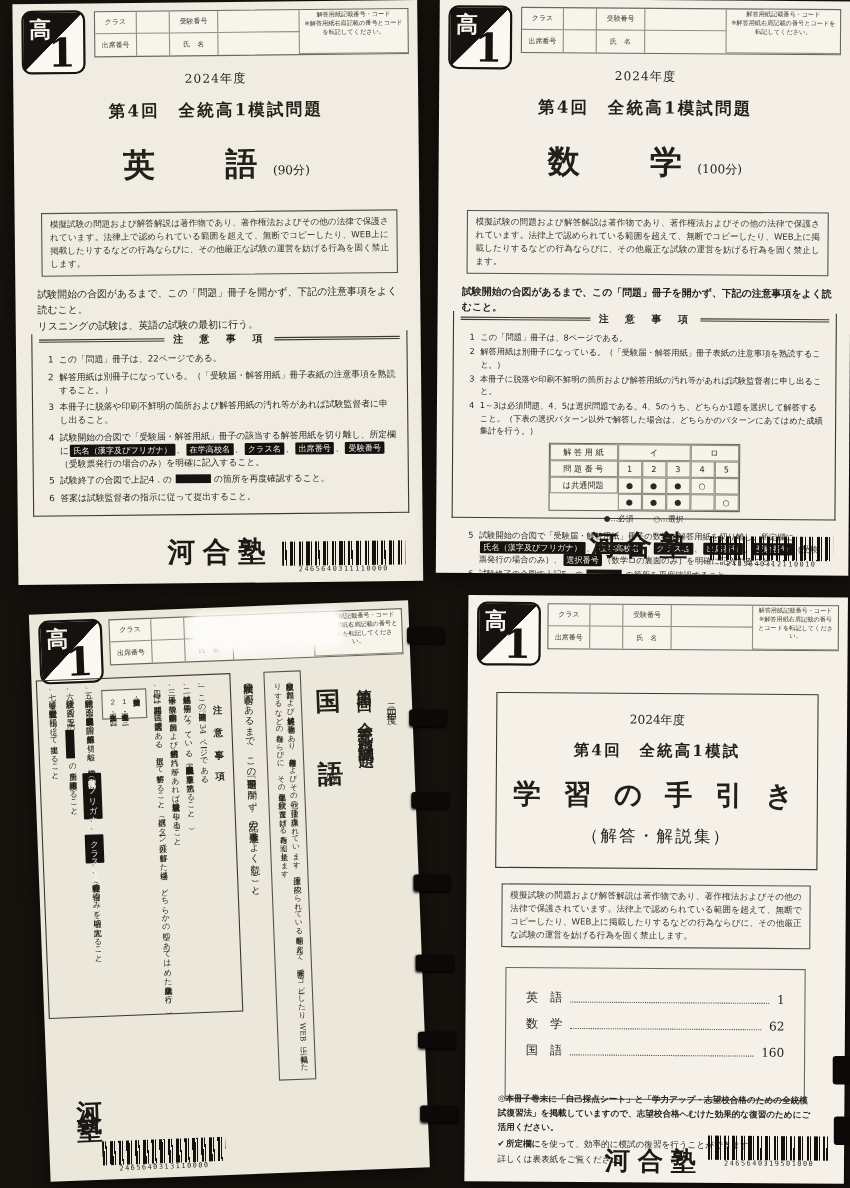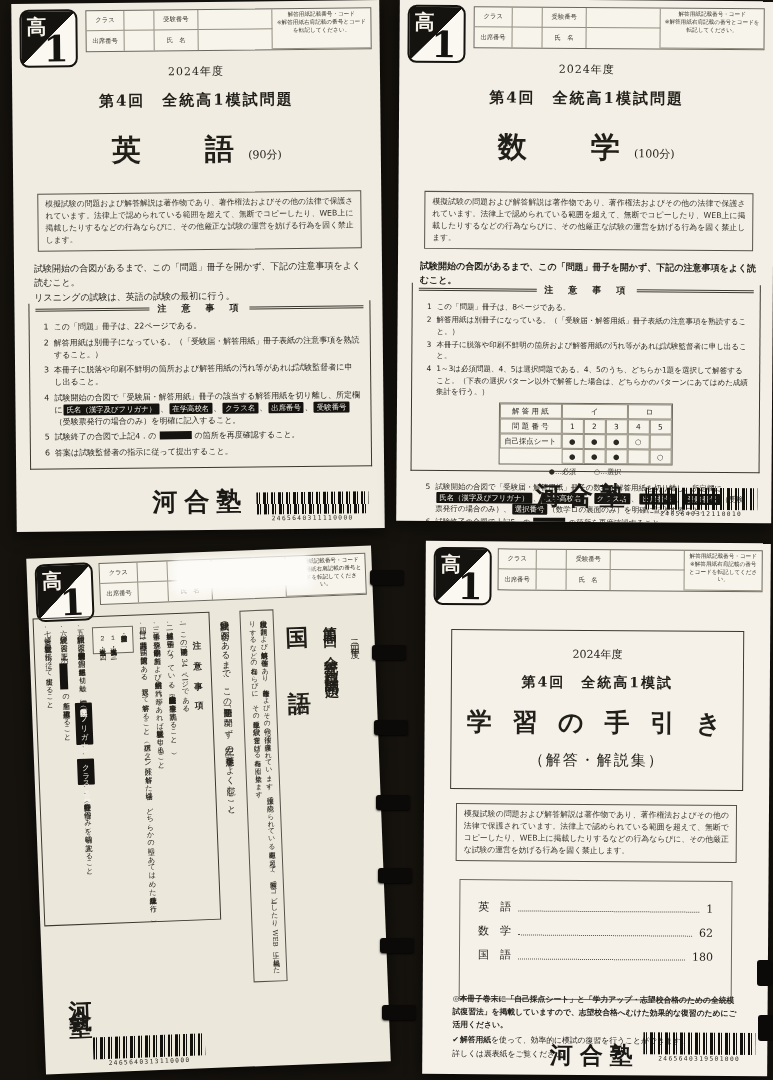--- a/index.html
+++ b/index.html
@@ -229,21 +229,21 @@
         <div class="mtable">
           <div class="mc" style="grid-area:1/1;">解 答 用 紙</div>
           <div class="mc" style="grid-area:1/2/2/5;">イ</div>
           <div class="mc" style="grid-area:1/5/2/7;">ロ</div>
           <div class="mc" style="grid-area:2/1;">問 題 番 号</div>
           <div class="mc" style="grid-area:2/2;">1</div>
           <div class="mc" style="grid-area:2/3;">2</div>
           <div class="mc" style="grid-area:2/4;">3</div>
           <div class="mc" style="grid-area:2/5;">4</div>
           <div class="mc" style="grid-area:2/6;">5</div>
-          <div class="mc" style="grid-area:3/1/5/2;">自己採点シート</div>
+          <div class="mc" style="grid-area:3/1/5/2;">は共通問題</div>
           <div class="mc" style="grid-area:3/2;">●</div>
           <div class="mc" style="grid-area:3/3;">●</div>
           <div class="mc" style="grid-area:3/4;">●</div>
           <div class="mc" style="grid-area:3/5;">○</div>
           <div class="mc" style="grid-area:3/6;"></div>
           <div class="mc" style="grid-area:4/2;">●</div>
           <div class="mc" style="grid-area:4/3;">●</div>
           <div class="mc" style="grid-area:4/4;">●</div>
           <div class="mc" style="grid-area:4/5;"></div>
           <div class="mc" style="grid-area:4/6;">○</div>
@@ -358,27 +358,27 @@
 
         <div class="tocrow">
           <span>数　学</span>
           <span class="tocdots"></span>
           <span>62</span>
         </div>
 
         <div class="tocrow">
           <span>国　語</span>
           <span class="tocdots"></span>
-          <span>180</span>
+          <span>160</span>
         </div>
       </div>
     <div class="gfoot" style="top:452px;left:30px;right:26px;">
       <div class="gline gf-bold">◎本冊子巻末に「自己採点シート」と「学力アップ・志望校合格のための全統模試復習法」を掲載していますので、志望校合格へむけた効果的な復習のためにご活用ください。</div>
       <div class="gline">
-        <span class="navi-icon"></span><span class="navi-name">解答用紙</span><span>を使って、効率的に模試の復習を行うことができます。</span>
+        <span class="navi-icon"></span><span class="navi-name">所定欄に</span><span>を使って、効率的に模試の復習を行うことができます。</span>
       </div>
       <div class="gline">詳しくは裏表紙をご覧ください。</div>
     </div>
     <div class="pub" style="bottom:4px;font-size:23px;">河合塾</div>
     <div class="barcode" style="right:12px;bottom:14px;">
       <div class="bars"></div>
       <div class="bnum">2465640319501000</div>
     </div>
   </div>
 

